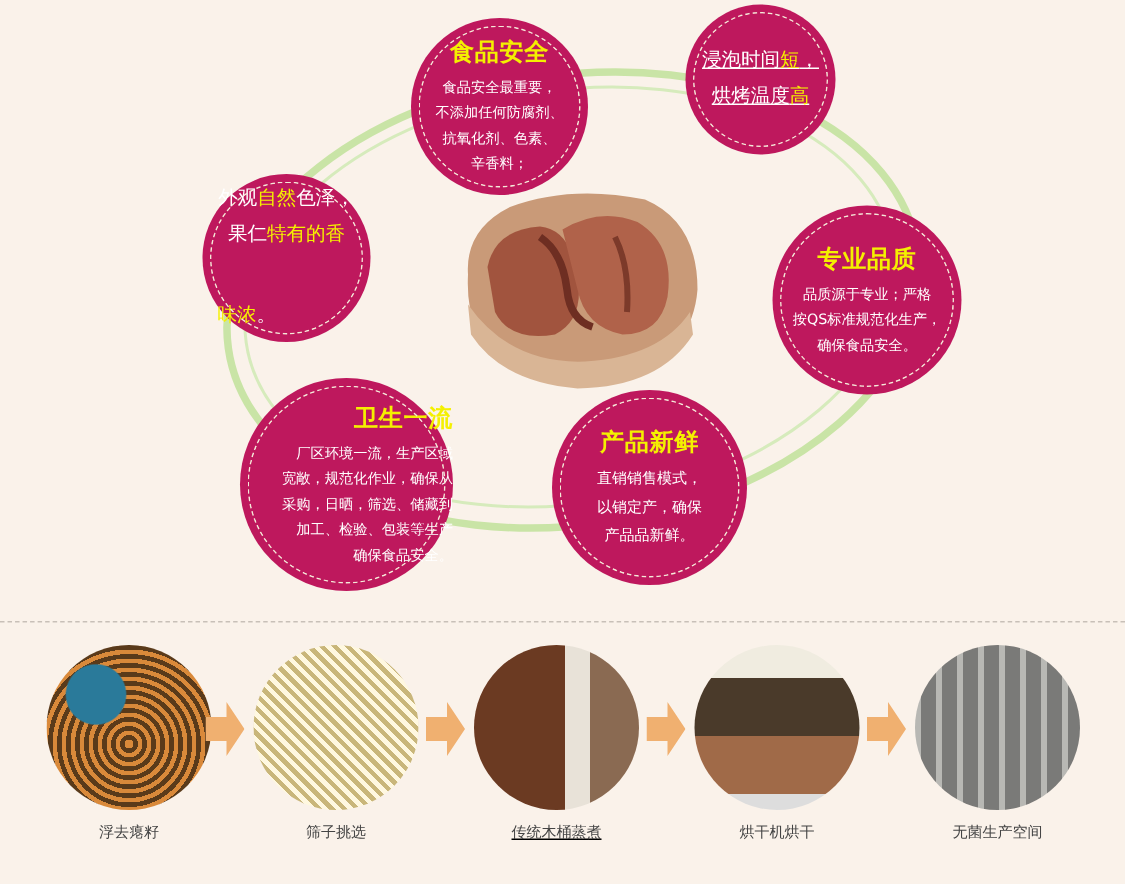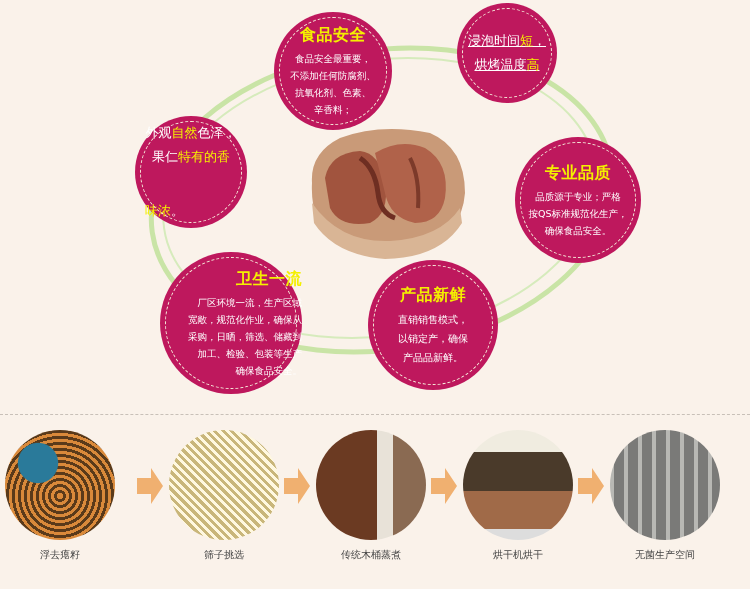--- a/index.html
+++ b/index.html
@@ -104,37 +104,37 @@
     <div class="b-line" style="font-size:10px;line-height:19px;">直销销售模式，</div>
     <div class="b-line" style="font-size:10px;line-height:19px;">以销定产，确保</div>
     <div class="b-line" style="font-size:10px;line-height:19px;">产品品新鲜。</div>
   </div>
 </div>
 
 <div class="divider"></div>
 
 <div class="steps">
 
-  <div class="step" style="left:0;">
+  <div class="step" style="left:26px;">
     <div class="photo" style="background: radial-gradient(circle at 30% 30%, #2a7a9a 0 18%, transparent 19%), repeating-radial-gradient(circle at 50% 60%, #d9893a 0 3px, #5a3a1a 3px 6px);"></div>
     <div class="label">浮去瘪籽</div>
   </div>
   <svg class="arrow" style="left:137px;" viewBox="0 0 26 36">
       <path d="M0 10 H14 V0 L26 18 L14 36 V26 H0 Z" fill="#f0b070"></path>
     </svg>
 
   <div class="step" style="left:164px;">
     <div class="photo" style="background: repeating-linear-gradient(45deg, #c9b67a 0 3px, #fff8e0 3px 6px), #d9c890;"></div>
     <div class="label">筛子挑选</div>
   </div>
   <svg class="arrow" style="left:284px;" viewBox="0 0 26 36">
       <path d="M0 10 H14 V0 L26 18 L14 36 V26 H0 Z" fill="#f0b070"></path>
     </svg>
 
-  <div class="step" style="left:311px;">
+  <div class="step" style="left:311px;text-decoration:underline;">
     <div class="photo" style="background: linear-gradient(90deg, #6b3a22 0 55%, #e8e2d8 55% 70%, #8a6a52 70% 100%);"></div>
     <div class="label">传统木桶蒸煮</div>
   </div>
   <svg class="arrow" style="left:431px;" viewBox="0 0 26 36">
       <path d="M0 10 H14 V0 L26 18 L14 36 V26 H0 Z" fill="#f0b070"></path>
     </svg>
 
   <div class="step" style="left:458px;">
     <div class="photo" style="background: linear-gradient(180deg, #f0ece0 0 20%, #4a3a2a 20% 55%, #a06a48 55% 90%, #ddd 90%);"></div>
     <div class="label">烘干机烘干</div>

